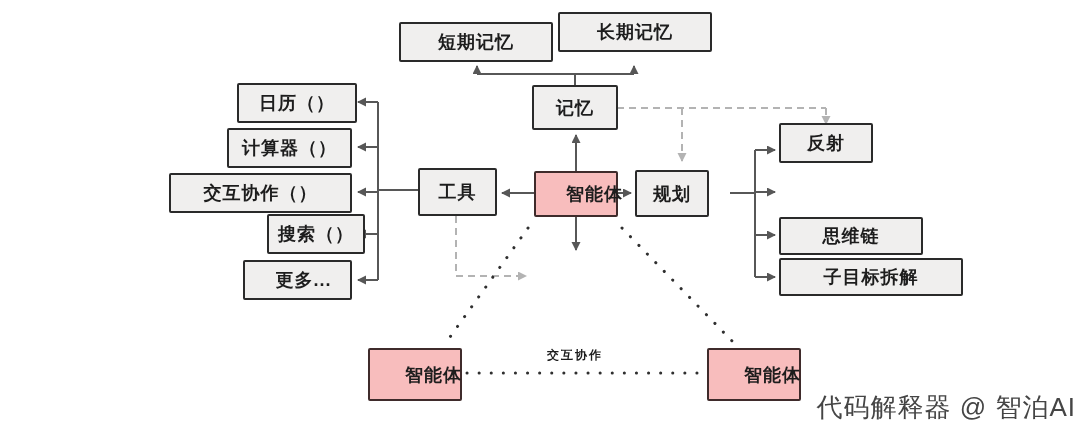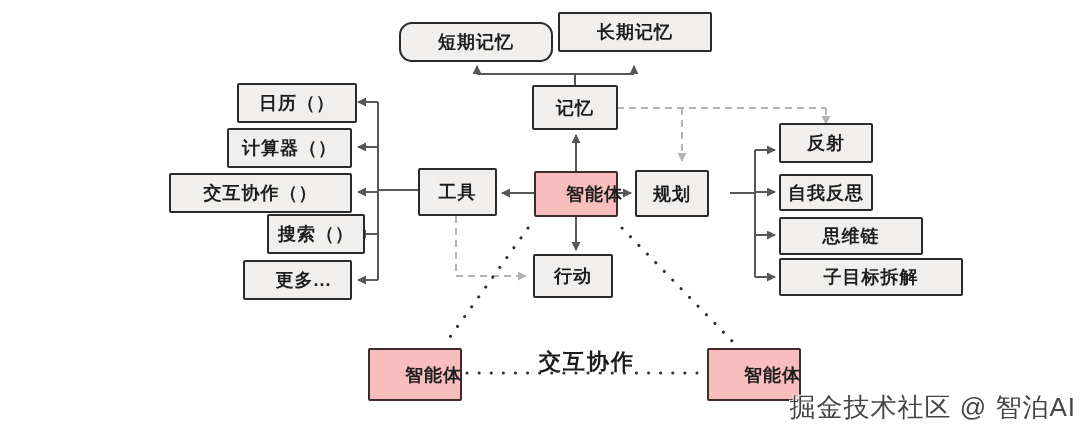--- a/index.html
+++ b/index.html
@@ -25,22 +25,22 @@
     font-size:18px;font-weight:600;color:var(--text,#1d1d1d);
     white-space:nowrap;letter-spacing:1px;
   }
   .node.pink{
     background:var(--agent-fill,#f8bdbd);
     border-color:var(--agent-border,#3f2b2b);
     padding-left:37px;
   }
   .edge-label{
     position:absolute;transform:translateX(-50%);
-    font-size:22px;font-weight:700;color:var(--text,#1d1d1d);
-    letter-spacing:2px;white-space:nowrap;margin-left:12px;
+    font-size:12px;font-weight:700;color:var(--text,#1d1d1d);
+    letter-spacing:2px;white-space:nowrap;
   }
   .watermark{
     position:absolute;right:4px;bottom:6px;
     font-size:26px;font-weight:400;color:var(--watermark-text,#454545);
     letter-spacing:1px;white-space:nowrap;
     text-shadow:1px 1px 0 #ffffff,2px 2px 1px #ffffff,-1px -1px 0 rgba(255,255,255,0.9);
   }
 </style>
 </head>
 <body>
@@ -82,21 +82,21 @@
     <path class="dashed" d="M617 108 L826 108"></path>
     <path class="dashed" d="M682 108 L682 161" marker-end="url(#ah-gray)"></path>
     <path class="dashed" d="M826 108 L826 124" marker-end="url(#ah-gray)"></path>
     <path class="dashed" d="M456 216 L456 276 L526 276" marker-end="url(#ah-gray)"></path>
 
     <path class="dotted" d="M528 228 L445 344"></path>
     <path class="dotted" d="M622 228 L735 344"></path>
     <path class="dotted" d="M467 373 L702 373"></path>
   </svg>
 
-  <div class="node" style="left:399px;top:22px;width:154px;height:40px;border-radius:13px;">短期记忆</div>
+  <div class="node" style="left:399px;top:22px;width:154px;height:40px;">短期记忆</div>
 
   <div class="node" style="left:558px;top:12px;width:154px;height:40px;">长期记忆</div>
 
   <div class="node" style="left:532px;top:85px;width:86px;height:45px;">记忆</div>
 
   <div class="node" style="left:237px;top:83px;width:120px;height:40px;">日历（）</div>
 
   <div class="node" style="left:227px;top:128px;width:125px;height:40px;">计算器（）</div>
 
   <div class="node" style="left:169px;top:173px;width:183px;height:40px;">交互协作（）</div>
@@ -104,30 +104,28 @@
   <div class="node" style="left:267px;top:214px;width:98px;height:40px;">搜索（）</div>
 
   <div class="node" style="left:243px;top:260px;width:109px;height:40px;padding-left:12px;">更多...</div>
 
   <div class="node" style="left:418px;top:168px;width:79px;height:48px;">工具</div>
 
   <div class="node pink" style="left:534px;top:171px;width:84px;height:46px;">智能体</div>
 
   <div class="node" style="left:635px;top:170px;width:74px;height:47px;">规划</div>
 
-  <div class="node" style="left:533px;top:254px;width:80px;height:44px;">行动</div>
 
   <div class="node" style="left:779px;top:123px;width:94px;height:40px;">反射</div>
 
-  <div class="node" style="left:779px;top:174px;width:94px;height:37px;">自我反思</div>
 
   <div class="node" style="left:779px;top:217px;width:144px;height:38px;">思维链</div>
 
   <div class="node" style="left:779px;top:258px;width:184px;height:38px;text-align:center;">子目标拆解</div>
 
   <div class="node pink" style="left:368px;top:348px;width:94px;height:53px;">智能体</div>
 
   <div class="node pink" style="left:707px;top:348px;width:94px;height:53px;">智能体</div>
 
   <div class="edge-label" style="left:575px;top:347px;">交互协作</div>
 
-  <div class="watermark">掘金技术社区 @ 智泊AI</div>
+  <div class="watermark">代码解释器 @ 智泊AI</div>
 </div>
 
 </body></html>

